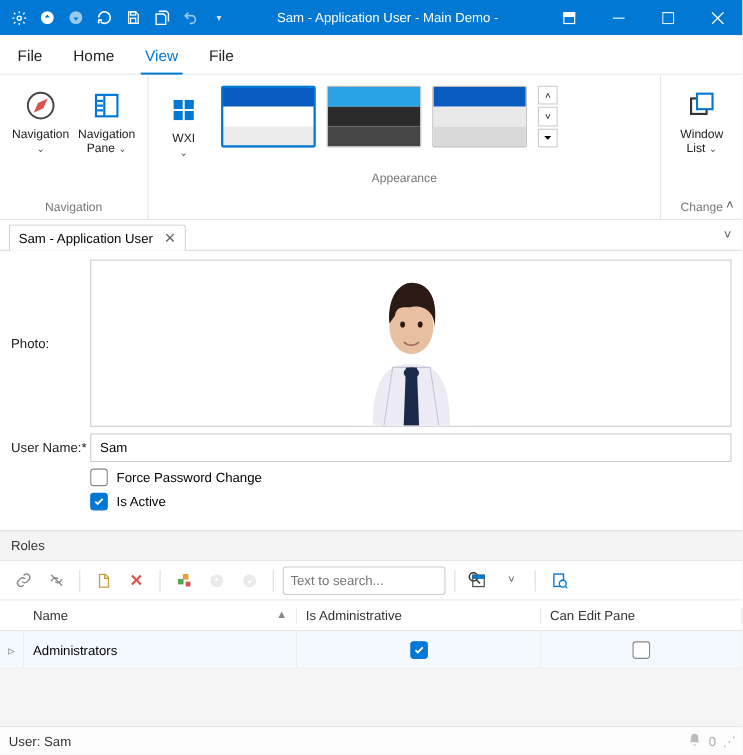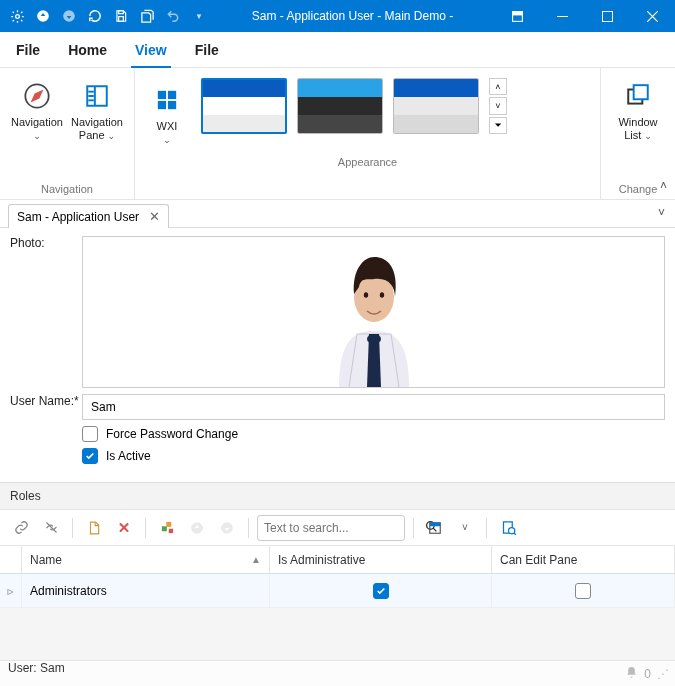--- a/index.html
+++ b/index.html
@@ -7,21 +7,21 @@
 
 
 .title-bar { background: #0078d4; height: 32px; display: flex; align-items: center; color: #fff; }
 .title-icons-left { display: flex; gap: 4px; padding-left: 6px; align-items: center; }
 .title-icons-left .tb { width: 22px; height: 22px; display: flex; align-items: center; justify-content: center; cursor: pointer; font-size: 13px; }
 .title-text { flex: 1; text-align: center; font-size: 12px; padding: 0 6px; white-space: nowrap; overflow: hidden; }
 .title-win-btns { display: flex; }
 .title-win-btns .wb { width: 45px; height: 32px; display: flex; align-items: center; justify-content: center; cursor: pointer; }
 
 
-.menu-tabs { height: 36px; background: #fff; display: flex; align-items: stretch; padding: 0 16px; gap: 28px; border-bottom: 1px solid #e5e5e5; font-weight: bold; }
+.menu-tabs { height: 36px; background: #fff; display: flex; align-items: stretch; padding: 0 16px; gap: 28px; border-bottom: 1px solid #e5e5e5; }
 .menu-tabs .mt { display: flex; align-items: center; font-size: 14px; color: #222; cursor: pointer; position: relative; }
 .menu-tabs .mt.active { color: #0078d4; }
 .menu-tabs .mt.active::after { content: ""; position: absolute; left: -4px; right: -4px; bottom: -1px; height: 2px; background: #0078d4; }
 
 
 .ribbon { background: #fff; border-bottom: 1px solid #e5e5e5; display: flex; position: relative; height: 132px; }
 .ribbon-group { border-right: 1px solid #e5e5e5; display: flex; flex-direction: column; padding: 6px 8px 2px; }
 .ribbon-group-label { text-align: center; font-size: 11px; color: #777; padding: 4px 0 2px; }
 .ribbon-buttons { display: flex; gap: 2px; flex: 1; align-items: flex-start; }
 .rbtn { width: 58px; display: flex; flex-direction: column; align-items: center; gap: 4px; padding: 6px 2px; cursor: pointer; border-radius: 3px; }
@@ -39,21 +39,21 @@
 .ribbon-collapse { position: absolute; right: 8px; bottom: 6px; cursor: pointer; color: #555; font-size: 12px; }
 
 
 .doc-tabbar { background: #fff; height: 28px; display: flex; align-items: flex-end; padding-left: 8px; border-bottom: 1px solid #ddd; position: relative; }
 .doc-tab { border: 1px solid #ccc; border-bottom: none; background: #fff; border-radius: 3px 3px 0 0; padding: 4px 8px; font-size: 12px; display: flex; align-items: center; gap: 10px; position: relative; top: 1px; }
 .doc-tab .x { cursor: pointer; color: #666; font-size: 13px; }
 .doc-tab-collapser { position: absolute; right: 10px; top: 6px; color: #555; cursor: pointer; font-size: 12px; }
 
 
 .form-area { background: #fff; padding: 8px 10px 12px 10px; }
-.form-row { display: flex; margin-bottom: 6px; }
+.form-row { display: flex; align-items: center; margin-bottom: 6px; }
 .form-label { width: 72px; font-size: 12px; color: #222; }
 .photo-box { flex: 1; height: 152px; border: 1px solid #ccc; background: #fff; display: flex; align-items: flex-end; justify-content: center; overflow: hidden; }
 .username-input { flex: 1; height: 26px; border: 1px solid #ccc; padding: 0 8px; font-size: 12px; }
 .checkbox-row { display: flex; align-items: center; gap: 8px; margin-left: 72px; margin-bottom: 6px; font-size: 12px; }
 .cbx { width: 16px; height: 16px; border: 1.5px solid #888; border-radius: 3px; display: flex; align-items: center; justify-content: center; background: #fff; cursor: pointer; }
 .cbx.checked { background: #0078d4; border-color: #0078d4; }
 .cbx.checked svg { display: block; }
 .cbx svg { display: none; }
 
 
@@ -61,34 +61,34 @@
 .roles-toolbar { background: #fff; height: 36px; display: flex; align-items: center; gap: 4px; padding: 0 8px; border-bottom: 1px solid #e5e5e5; }
 .tbtn { width: 26px; height: 26px; display: flex; align-items: center; justify-content: center; cursor: pointer; border-radius: 3px; color: #555; }
 .tbtn.disabled { opacity: 0.4; cursor: default; }
 .tsep { width: 1px; height: 20px; background: #ddd; margin: 0 4px; }
 .search-wrap { width: 148px; height: 26px; border: 1px solid #ccc; border-radius: 3px; display: flex; align-items: center; padding: 0 6px; gap: 6px; }
 .search-wrap input { flex: 1; border: none; outline: none; font-size: 12px; color: #a16207; background: transparent; }
 .search-wrap .sico { color: #555; }
 
 
 .grid { background: #fff; }
-.grid-header { display: flex; height: 28px; border-bottom: 1px solid #ddd; font-size: 12px; color: #333; }
+.grid-header { display: flex; height: 28px; border-bottom: 1px solid #ddd; font-size: 12px; color: #333; align-items: center; }
 .grid-header .gh { border-right: 1px solid #e5e5e5; display: flex; align-items: center; padding: 0 8px; position: relative; }
 .gh .sort { margin-left: auto; color: #888; font-size: 10px; }
 .rowhandle { width: 22px; border-right: 1px solid #e5e5e5; }
 .col-name { width: 248px; }
 .col-admin { width: 222px; justify-content: center; }
 .col-edit { flex: 1; }
 .grid-row { display: flex; height: 34px; align-items: center; font-size: 12px; background: #f4f9ff; border-bottom: 1px solid #eee; }
 .grid-row .gc { border-right: 1px solid #eee; height: 100%; display: flex; align-items: center; padding: 0 8px; }
 .grid-row .rowhandle { justify-content: center; color: #888; cursor: pointer; }
 .grid-row .col-admin, .grid-row .col-edit { justify-content: center; }
 
 
-.status-bar { margin-top: auto; height: 26px; background: #fcfcfc; border-top: 1px solid #e5e5e5; display: flex; padding: 0 8px; font-size: 12px; color: #333; }
+.status-bar { margin-top: auto; height: 26px; background: #fcfcfc; border-top: 1px solid #e5e5e5; display: flex; align-items: center; padding: 0 8px; font-size: 12px; color: #333; }
 .status-bar .right { margin-left: auto; display: flex; align-items: center; gap: 6px; color: #aaa; }
 
 
 .person { width: 110px; height: 148px; }
 </style>
 </head>
 <body>
 
 <div class="title-bar">
   <div class="title-icons-left">

